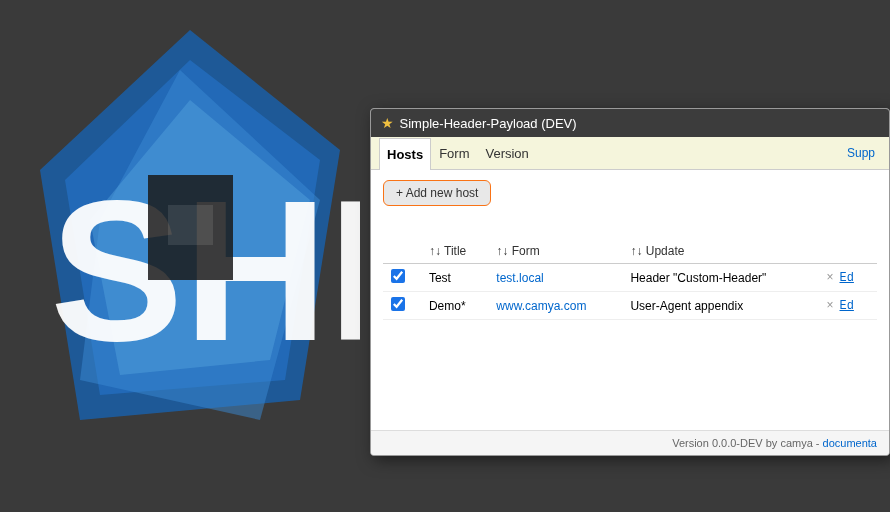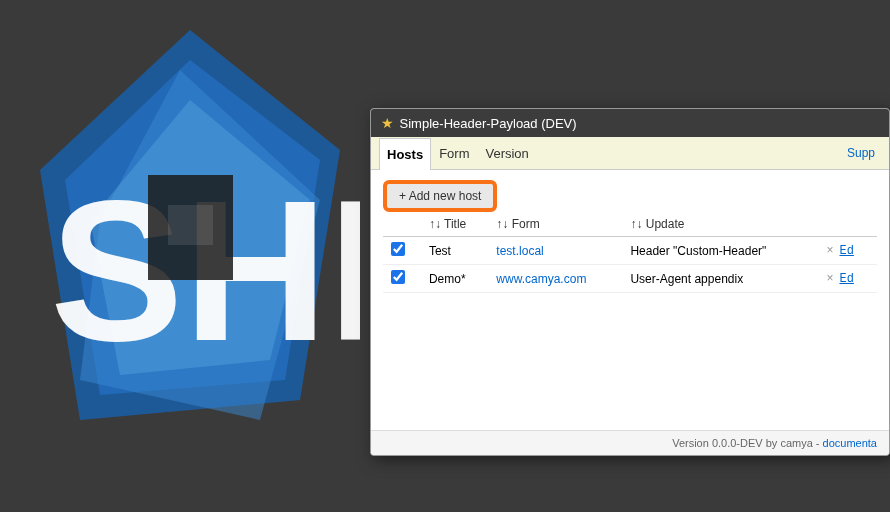--- a/index.html
+++ b/index.html
@@ -87,21 +87,21 @@
     }
 
     .popup-body {
       background: #fff;
       padding: 10px 12px;
       min-height: 260px;
     }
 
     .add-host-btn {
       background: #e8e8e8;
-      border: 4px solid #f97316;
+      border: 1px solid #f97316;
       border-radius: 6px;
       padding: 5px 12px;
       font-size: 12px;
       cursor: pointer;
       color: #333;
     }
 
     .host-list-header {
       display: flex;
       align-items: center;
@@ -122,20 +122,21 @@
       border-radius: 3px;
       padding: 5px 14px;
       font-size: 12px;
       cursor: pointer;
     }
 
     .host-table {
       width: 100%;
       border-collapse: collapse;
       font-size: 12px;
+      margin-top: 33px;
     }
 
     .host-table th {
       text-align: left;
       padding: 5px 8px;
       border-bottom: 1px solid #ccc;
       color: #333;
       font-weight: normal;
       white-space: nowrap;
     }

